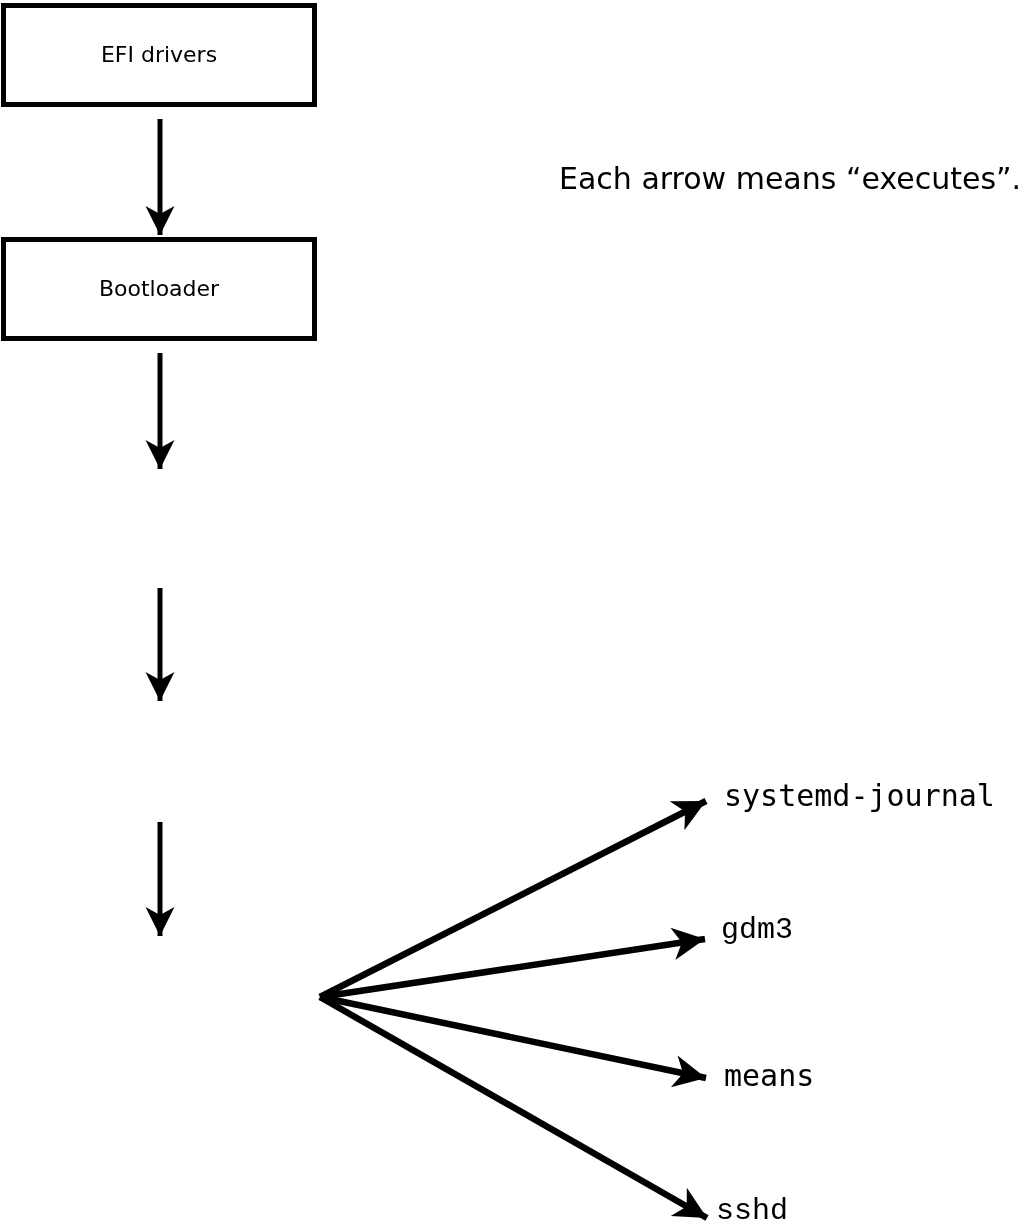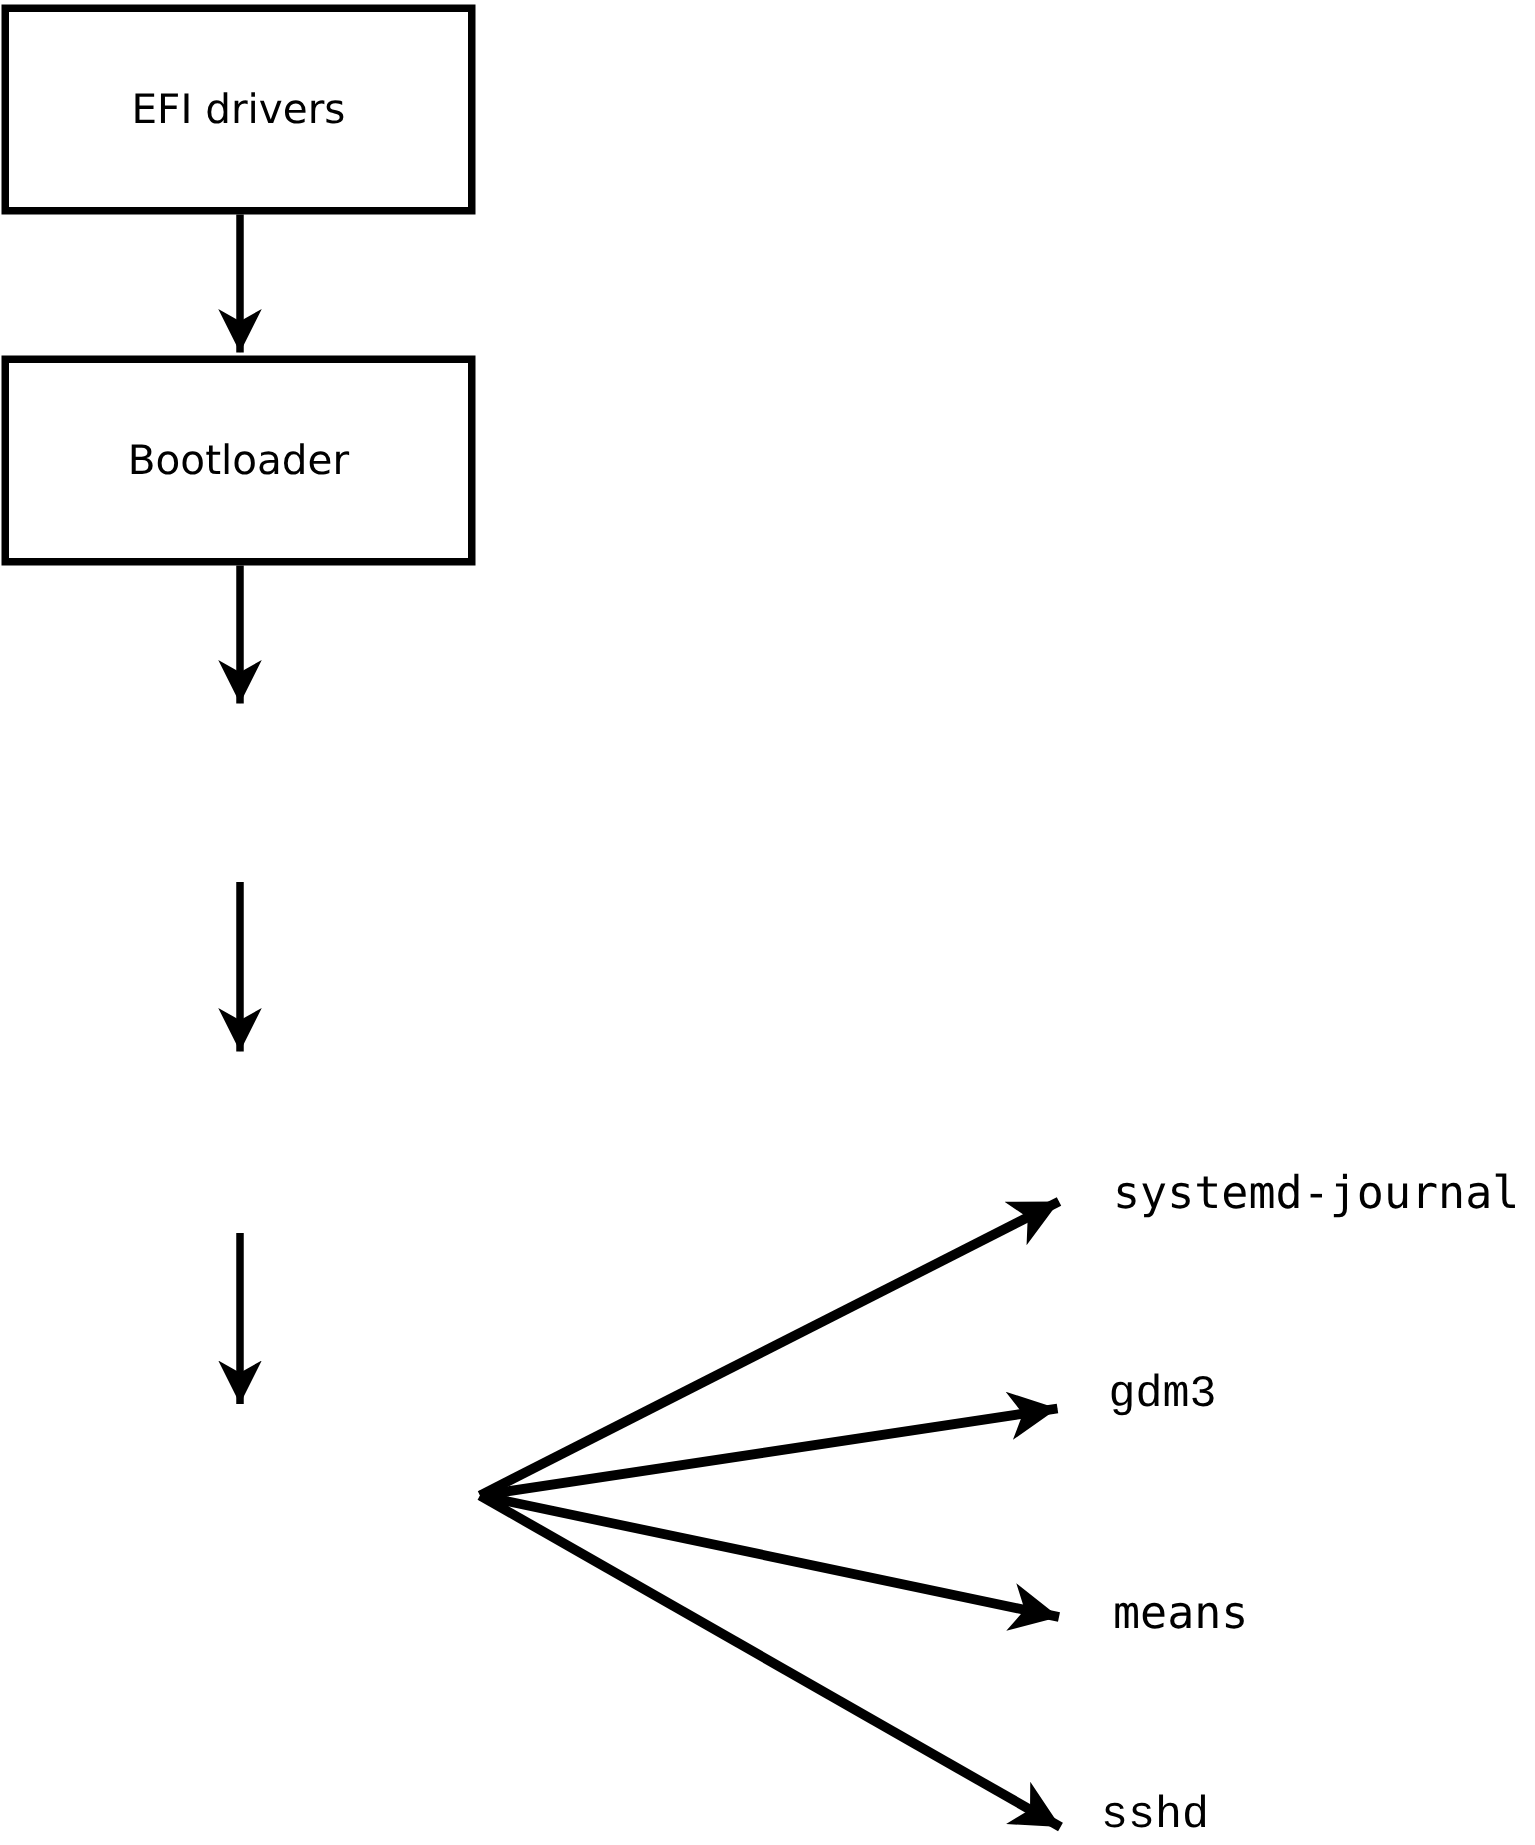--- a/index.html
+++ b/index.html
@@ -19,44 +19,43 @@
   .arrow-layer {
     position: absolute;
     left: 0;
     top: 0;
     pointer-events: none;
   }
   .node {
     position: absolute;
     left: 1px;
     width: 316px;
-    height: 140px;
+    height: 104px;
     box-sizing: border-box;
     border: 5px solid #000000;
     background: #ffffff;
     display: flex;
     align-items: center;
     justify-content: center;
-    font-size: 27px;
+    font-size: 22px;
     line-height: 1;
   }
   .note {
     position: absolute;
     left: 559px;
     top: 158px;
     font-size: 30px;
     line-height: 42px;
     white-space: nowrap;
   }
   .proc {
     position: absolute;
     font-size: 30px;
     line-height: 42px;
     white-space: nowrap;
-    margin-left: 18px;
   }
   .mono { font-family: "DejaVu Sans Mono", monospace; }
   .sans { font-family: Liberation Mono, monospace; }
 </style>
 </head>
 <body>
 
 <div class="canvas">
 
   <svg class="arrow-layer" width="1023" height="1230" viewBox="0 0 1023 1230" aria-hidden="true">
@@ -73,20 +72,21 @@
     <line x1="160" y1="353" x2="160" y2="469" stroke="#000000" stroke-width="5" marker-end="url(#headV)"></line>
     <line x1="160" y1="588" x2="160" y2="701" stroke="#000000" stroke-width="5" marker-end="url(#headV)"></line>
     <line x1="160" y1="822" x2="160" y2="936" stroke="#000000" stroke-width="5" marker-end="url(#headV)"></line>
 
     <line x1="320" y1="997" x2="706" y2="801" stroke="#000000" stroke-width="6.5" marker-end="url(#headF)"></line>
     <line x1="320" y1="997" x2="705" y2="939" stroke="#000000" stroke-width="6.5" marker-end="url(#headF)"></line>
     <line x1="320" y1="997" x2="706" y2="1078" stroke="#000000" stroke-width="6.5" marker-end="url(#headF)"></line>
     <line x1="320" y1="997" x2="707" y2="1218" stroke="#000000" stroke-width="6.5" marker-end="url(#headF)"></line>
   </svg>
 
+  <div class="note">Each arrow means “executes”.</div>
 
   <div class="node" style="top:3px">
     <span>EFI drivers</span>
   </div>
   <div class="node" style="top:237px">
     <span>Bootloader</span>
   </div>
 
   <div class="proc mono" style="left:724px; top:775px">systemd-journal</div>
   <div class="proc sans" style="left:721px; top:909px">gdm3</div>

